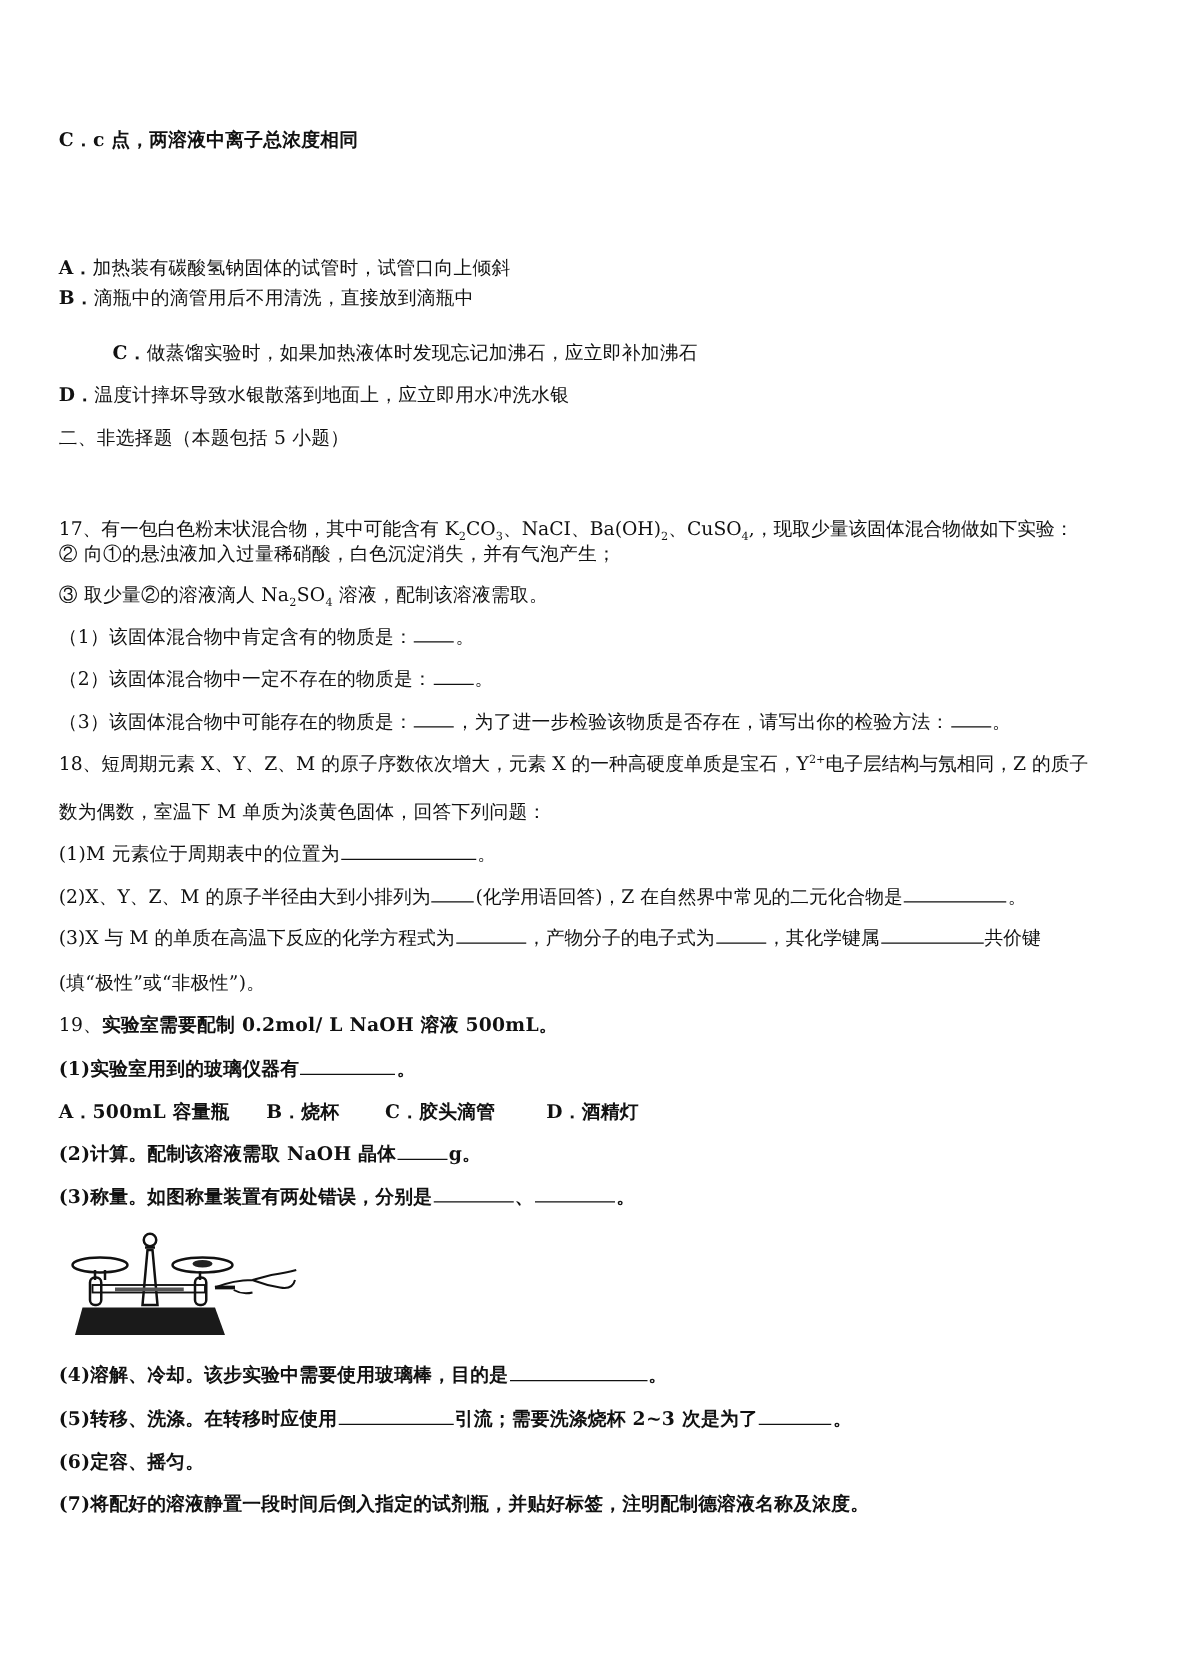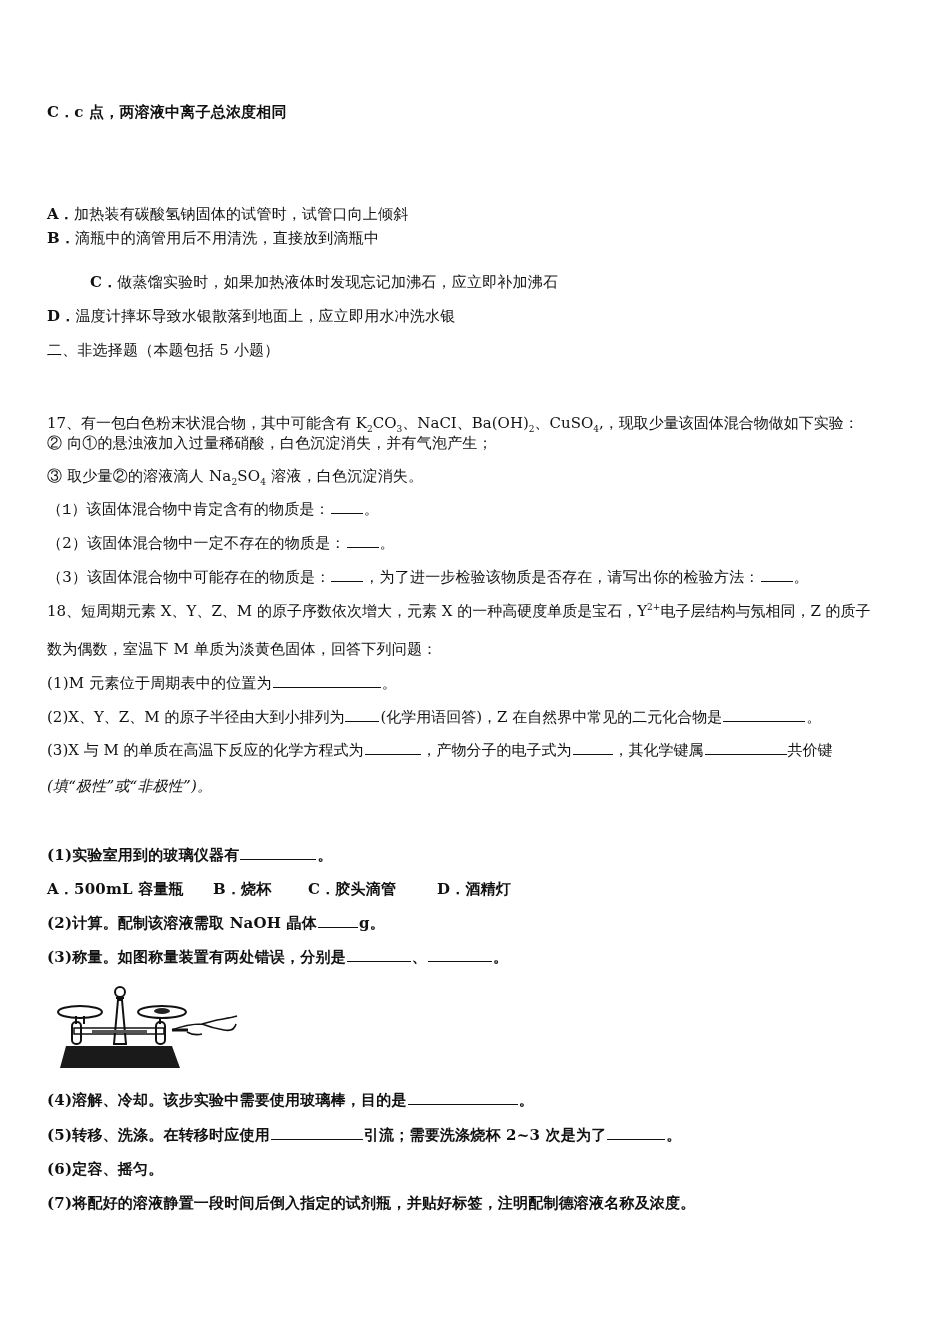--- a/index.html
+++ b/index.html
@@ -69,23 +69,23 @@
     <span class="bold">D．</span><span>温度计摔坏导致水银散落到地面上，应立即用水冲洗水银</span>
   </div>
 
   <div class="line" style="top:340px;">二、非选择题（本题包括 5 小题）</div>
 
   <div class="line" style="top:366px; letter-spacing:0;margin-top:47px;">
     <span>17、有一包白色粉末状混合物，其中可能含有 K</span><sub>2</sub><span>CO</span><sub>3</sub><span>、NaCI、Ba(OH)</span><sub>2</sub><span>、CuSO</span><sub>4</sub><span>,，现取少量该固体混合物做如下实验：</span>
   </div>
   <div class="line" style="top:433px;">② 向①的悬浊液加入过量稀硝酸，白色沉淀消失，并有气泡产生；</div>
   <div class="line" style="top:466px;">
-    <span>③ 取少量②的溶液滴人 Na</span><sub>2</sub><span>SO</span><sub>4</sub><span> 溶液，白色沉淀消失。</span>
+    <span>③ 取少量②的溶液滴人 Na</span><sub>2</sub><span>SO</span><sub>4</sub><span> 溶液，配制该溶液需取。</span>
   </div>
-  <div class="line" style="top:499px;font-family:Liberation Mono, monospace;">
+  <div class="line" style="top:499px;">
     <span>（1）该固体混合物中肯定含有的物质是：</span><span class="blank" style="width:32px;"></span><span>。</span>
   </div>
   <div class="line" style="top:533px;">
     <span>（2）该固体混合物中一定不存在的物质是：</span><span class="blank" style="width:32px;"></span><span>。</span>
   </div>
   <div class="line" style="top:567px;">
     <span>（3）该固体混合物中可能存在的物质是：</span><span class="blank" style="width:32px;"></span><span>，为了进一步检验该物质是否存在，请写出你的检验方法：</span><span class="blank" style="width:32px;"></span><span>。</span>
   </div>
 
   <div class="line" style="top:601px; letter-spacing:0;">
@@ -94,22 +94,25 @@
   <div class="line" style="top:639px;">数为偶数，室温下 M 单质为淡黄色固体，回答下列问题：</div>
   <div class="line" style="top:673px;">
     <span>(1)M 元素位于周期表中的位置为</span><span class="blank" style="width:108px;"></span><span>。</span>
   </div>
   <div class="line" style="top:707px; letter-spacing:0;">
     <span>(2)X、Y、Z、M 的原子半径由大到小排列为</span><span class="blank" style="width:34px;"></span><span>(化学用语回答)，Z 在自然界中常见的二元化合物是</span><span class="blank" style="width:82px;"></span><span>。</span>
   </div>
   <div class="line" style="top:740px; letter-spacing:0;">
     <span>(3)X 与 M 的单质在高温下反应的化学方程式为</span><span class="blank" style="width:56px;"></span><span>，产物分子的电子式为</span><span class="blank" style="width:40px;"></span><span>，其化学键属</span><span class="blank" style="width:82px;"></span><span>共价键</span>
   </div>
-  <div class="line" style="top:776px;font-style:italic;">(填“极性”或“非极性”)。</div>
+  <div class="line" style="top:776px;">(填“极性”或“非极性”)。</div>
 
+  <div class="line" style="top:810px;">
+    <span>19、</span><span class="bold">实验室需要配制 0.2mol/ L NaOH 溶液 500mL。</span>
+  </div>
   <div class="line bold" style="top:845px;">
     <span>(1)实验室用到的玻璃仪器有</span><span class="blank" style="width:76px;"></span><span>。</span>
   </div>
   <div class="line bold opt-row" style="top:879px;">
     <span class="opt" style="width:166px;"><span>A．</span><span>500mL 容量瓶</span></span><span class="opt" style="width:95px;"><span>B．</span><span>烧杯</span></span><span class="opt" style="width:129px;"><span>C．</span><span>胶头滴管</span></span><span class="opt"><span>D．</span><span>酒精灯</span></span>
   </div>
   <div class="line bold" style="top:913px;">
     <span>(2)计算。配制该溶液需取 NaOH 晶体</span><span class="blank" style="width:40px;"></span><span>g。</span>
   </div>
   <div class="line bold" style="top:947px;">

